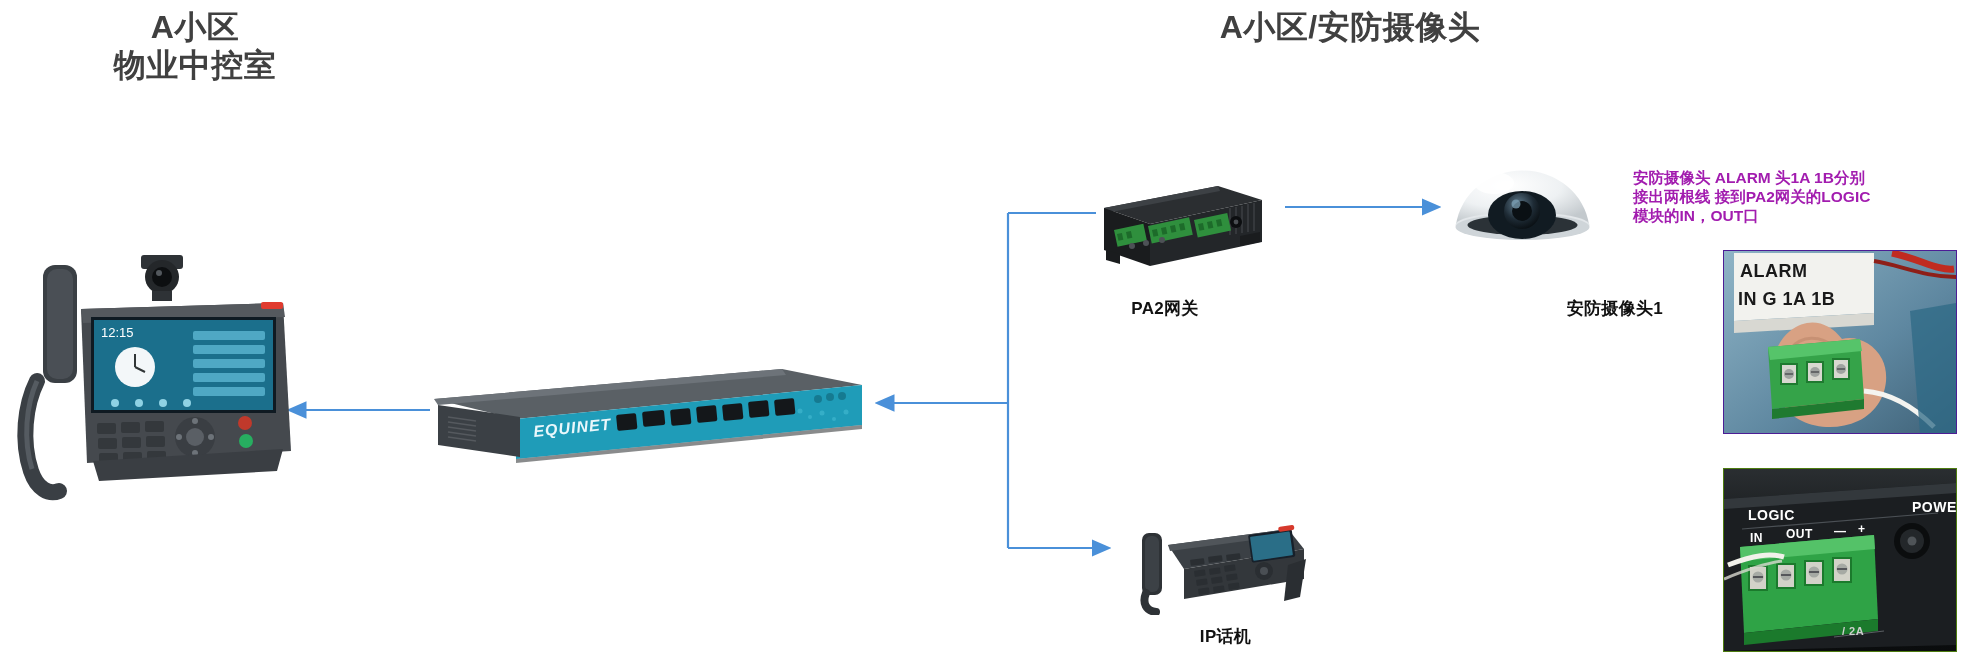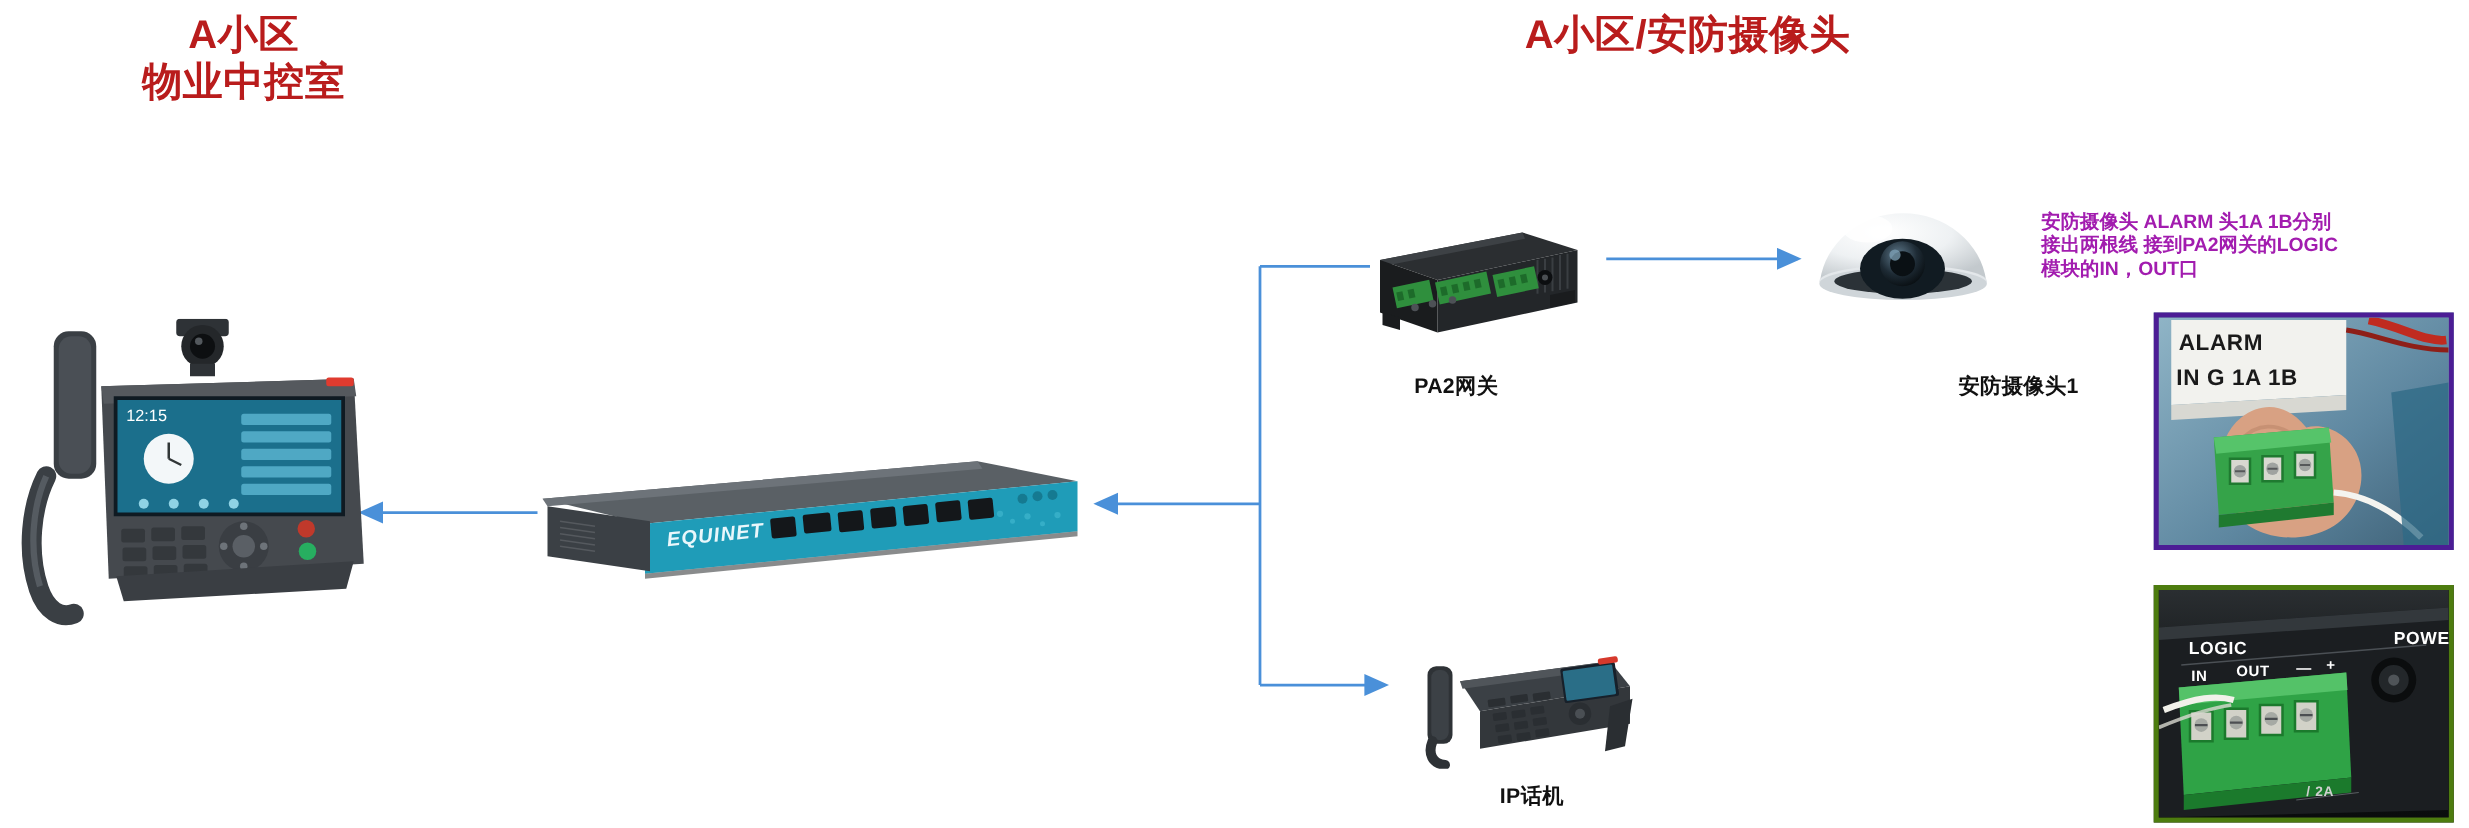--- a/index.html
+++ b/index.html
@@ -7,21 +7,21 @@
     width:1975px;height:662px;
     background:#ffffff;
     font-family:"Liberation Sans","DejaVu Sans",sans-serif;
     position:relative;overflow:hidden;
   }
   .canvas{position:absolute;left:0;top:0;width:1975px;height:662px;}
   .abs{position:absolute;}
 
   
   .zone-title{
-    color:#b91c1c;font-weight:bold;font-size:32px;line-height:38px;
+    color:#404040;font-weight:bold;font-size:32px;line-height:38px;
     text-align:center;white-space:pre-line;letter-spacing:.5px;
   }
   #title-left{left:30px;top:8px;width:330px;}
   #title-right{left:1090px;top:8px;width:520px;}
 
   
   .caption{
     font-size:17px;font-weight:bold;color:#111;text-align:center;
     letter-spacing:.3px;white-space:nowrap;
   }
@@ -48,24 +48,24 @@
   #dev-pa2{left:1090px;top:178px;width:175px;height:105px;}
 
   
   #dev-camera{left:1450px;top:145px;width:145px;height:130px;}
 
   
   #dev-ipphone{left:1138px;top:505px;width:175px;height:110px;}
 
   
   #photo-alarm{left:1723px;top:250px;width:232px;height:182px;
-    border:4px solid #4c1d95;overflow:hidden;background:#6f94a8;}
+    border:1px solid #4c1d95;overflow:hidden;background:#6f94a8;}
   
   #photo-logic{left:1723px;top:468px;width:232px;height:182px;
-    border:4px solid #4d7c0f;overflow:hidden;background:#141414;}
+    border:1px solid #4d7c0f;overflow:hidden;background:#141414;}
 
   .photo-cap{
     position:absolute;font-weight:bold;color:#fff;
     font-family:"Liberation Sans",sans-serif;letter-spacing:.5px;
   }
 </style>
 </head>
 <body>
 
 <div class="canvas">

